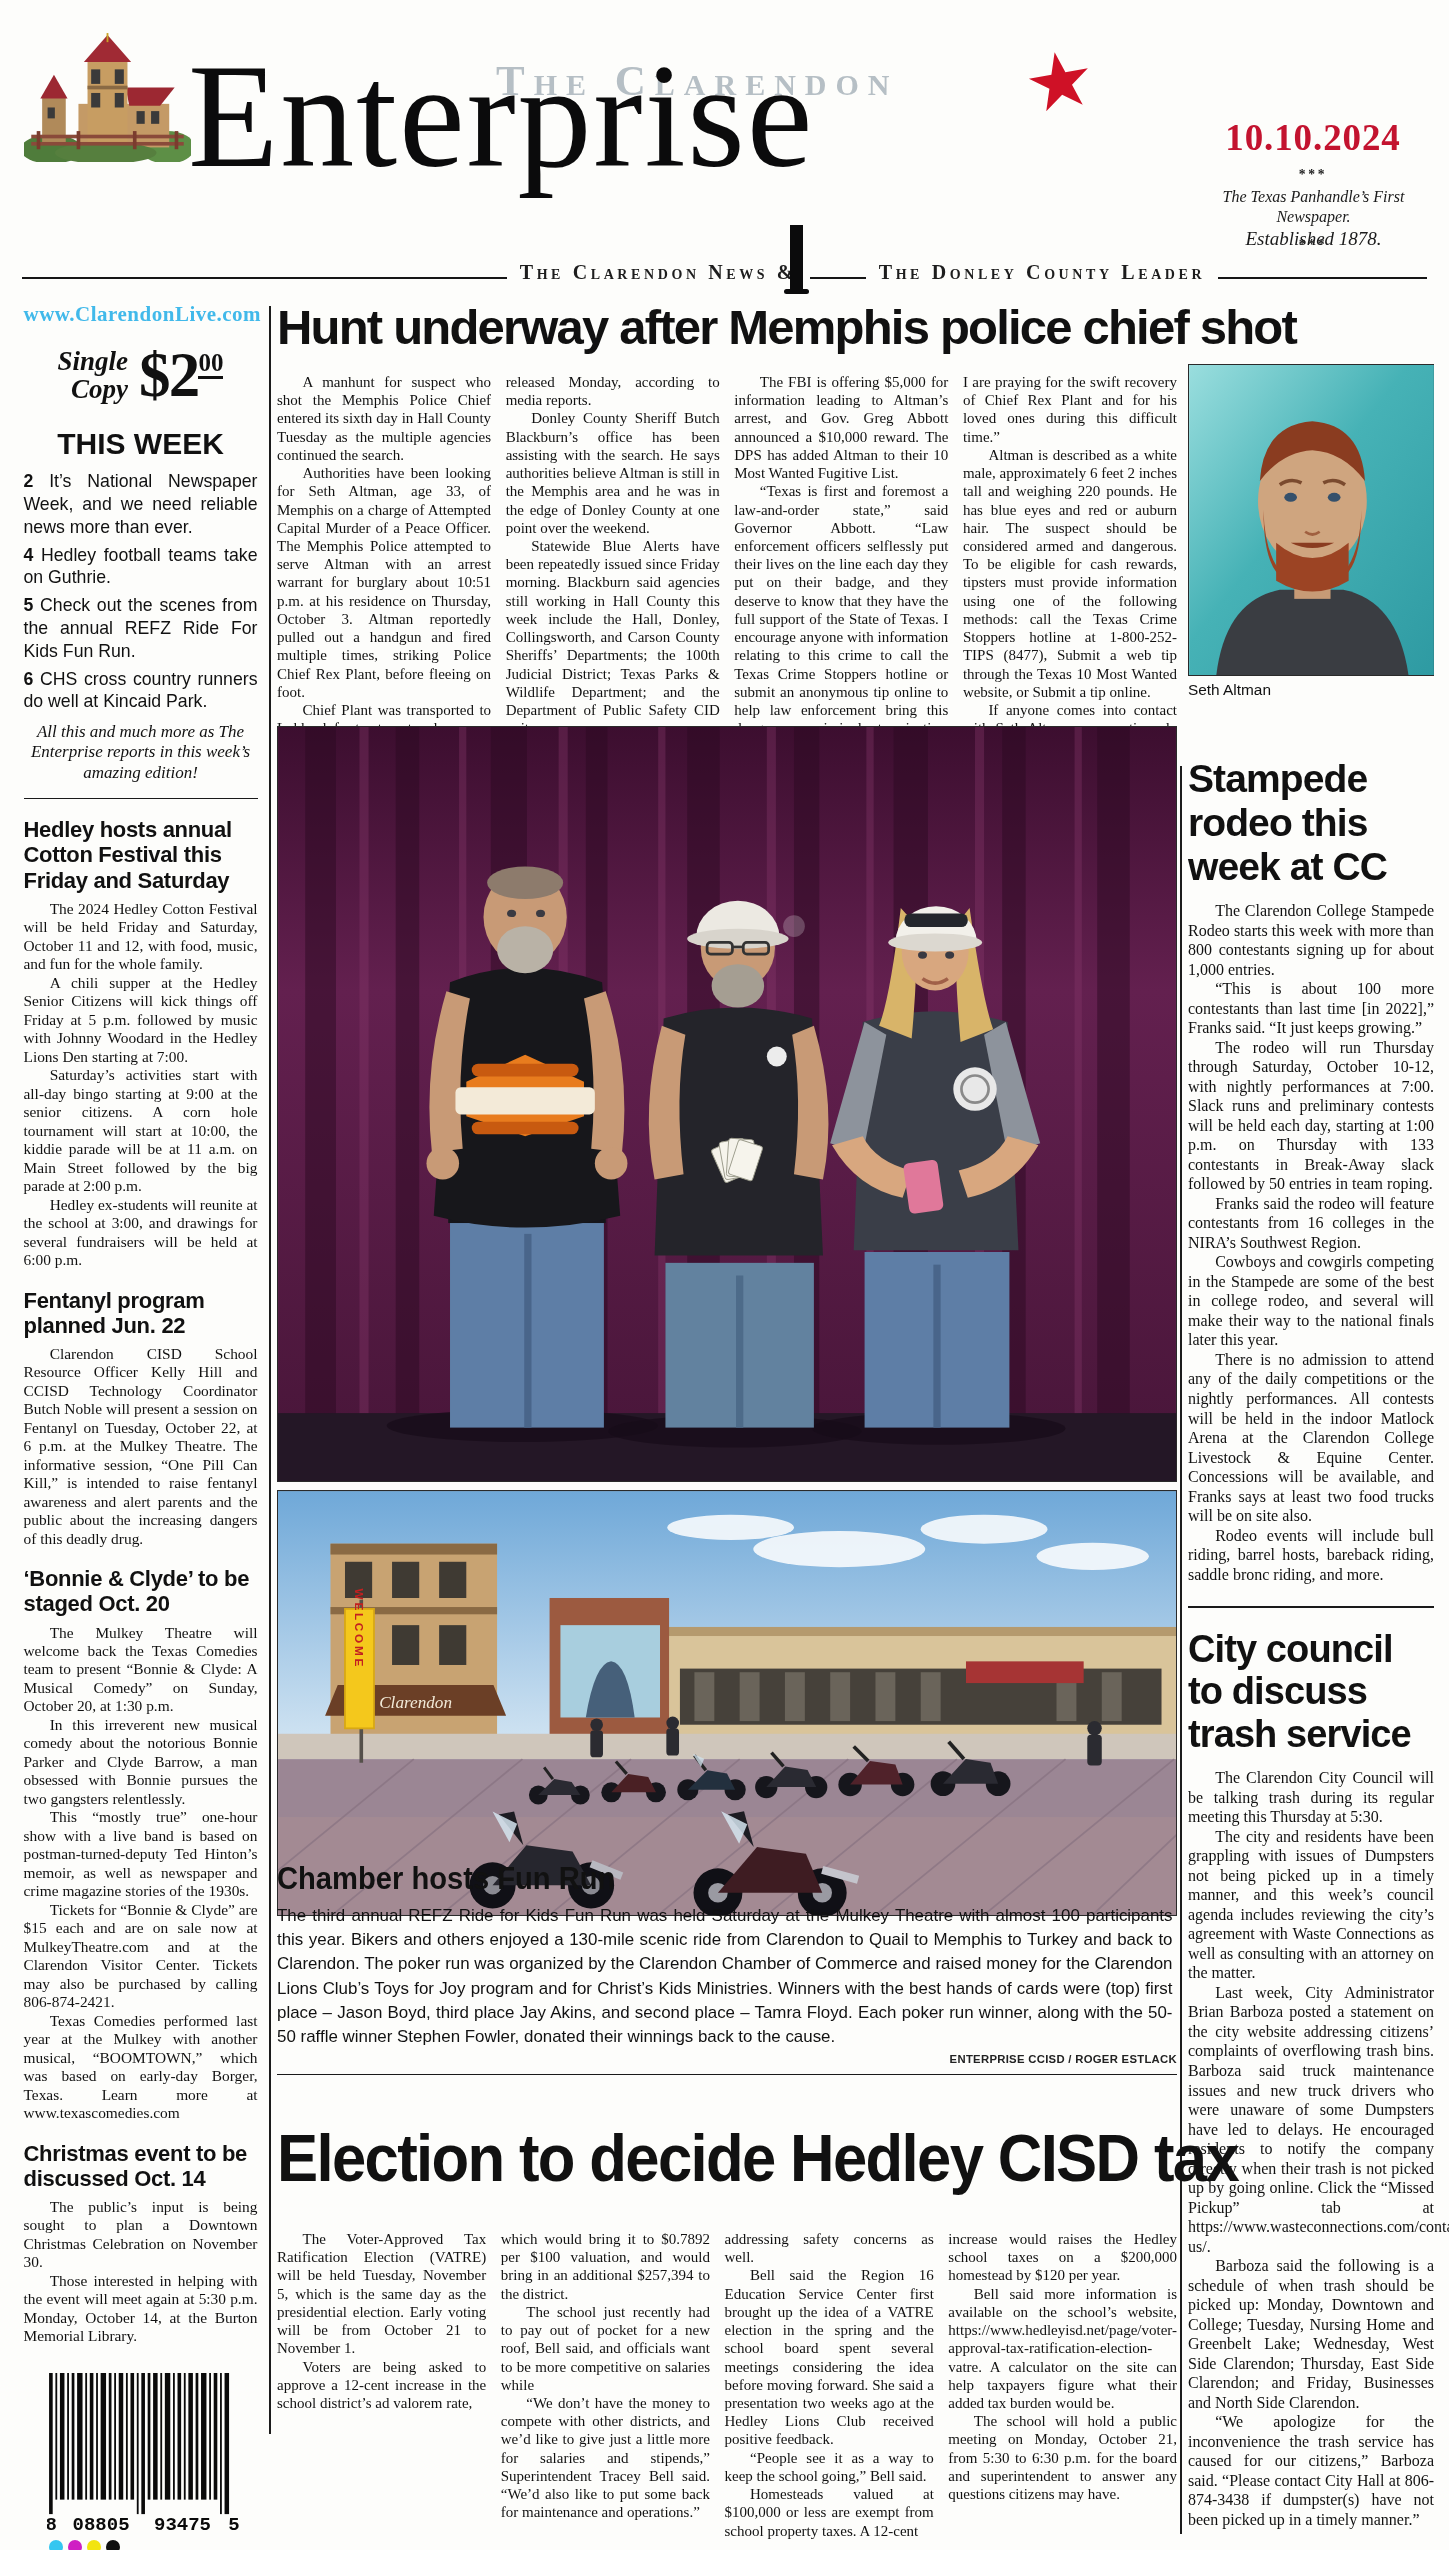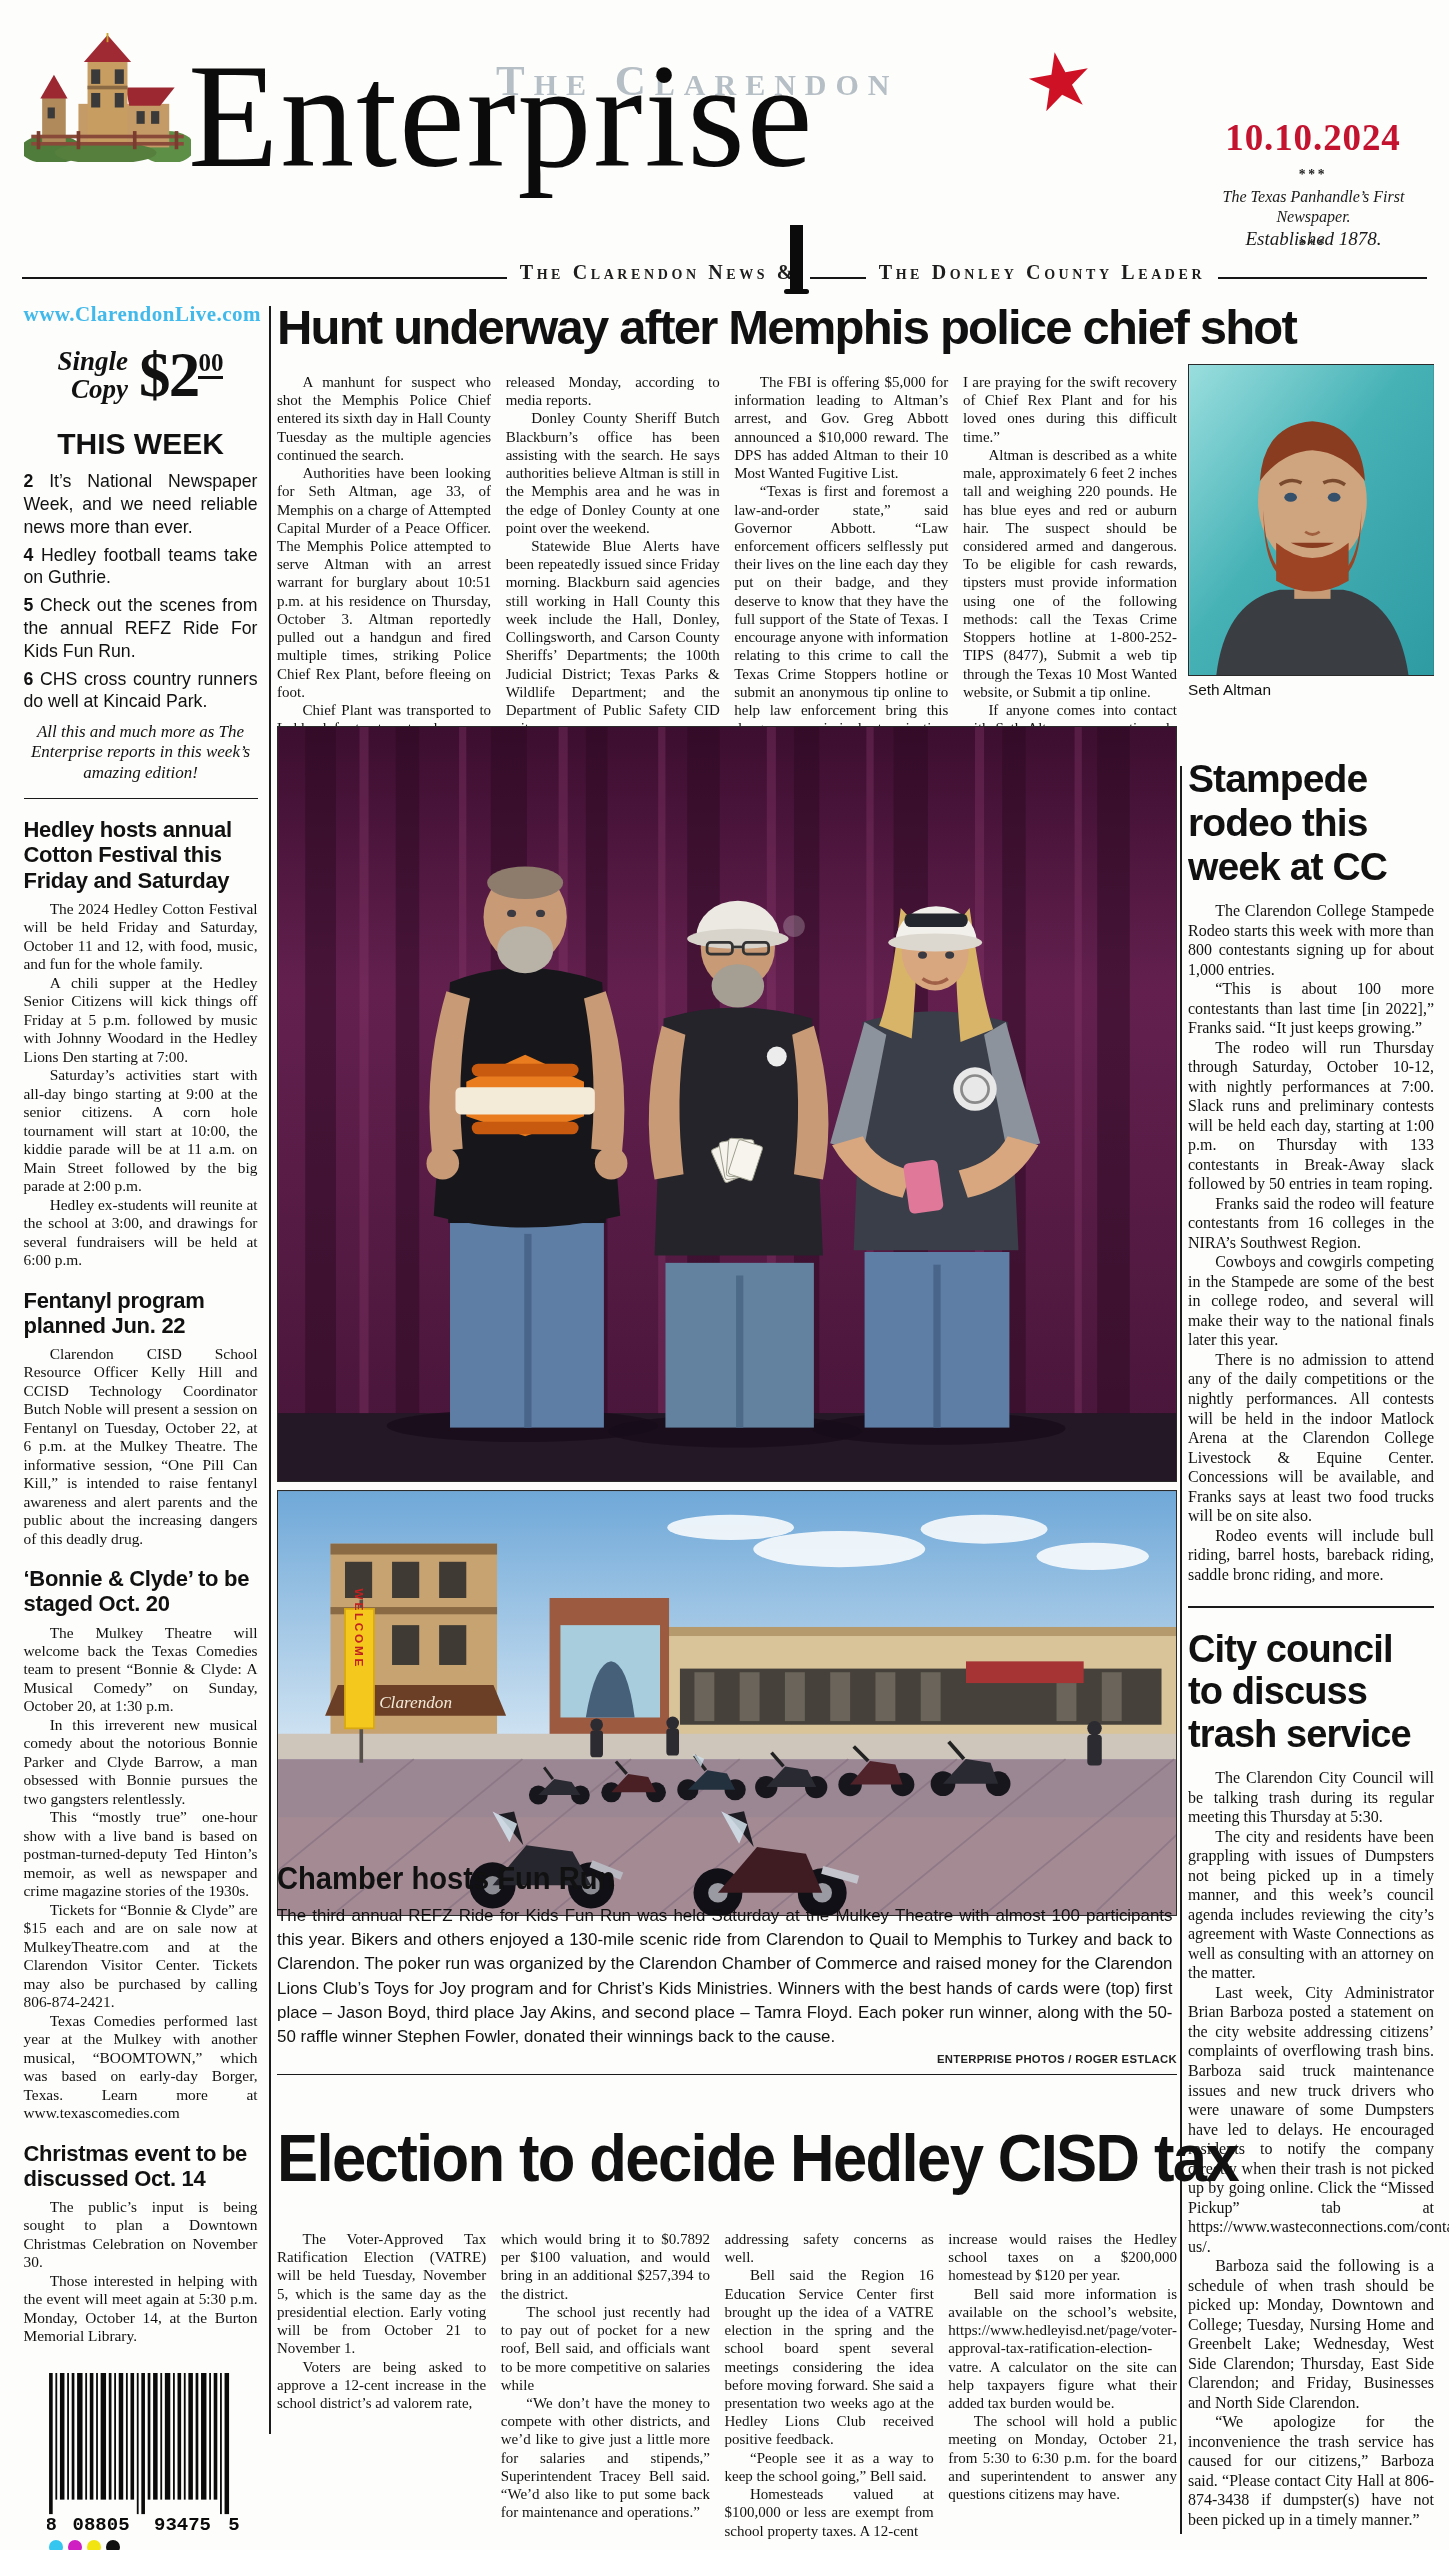--- a/index.html
+++ b/index.html
@@ -550,21 +550,21 @@
             <circle cx="0" cy="-30" r="8"></circle>
             <rect x="-8" y="-23" width="16" height="34" rx="4"></rect>
           </g>
       </g>
     </svg>
   </div>
 
   <div class="capblock">
     <div class="caphead">Chamber hosts Fun Run</div>
     <div class="captext">The third annual REFZ Ride for Kids Fun Run was held Saturday at the Mulkey Theatre with almost 100 participants this year. Bikers and others enjoyed a 130-mile scenic ride from Clarendon to Quail to Memphis to Turkey and back to Clarendon. The poker run was organized by the Clarendon Chamber of Commerce and raised money for the Clarendon Lions Club’s Toys for Joy program and for Christ’s Kids Ministries. Winners with the best hands of cards were (top) first place – Jason Boyd, third place Jay Akins, and second place – Tamra Floyd. Each poker run winner, along with the 50-50 raffle winner Stephen Fowler, donated their winnings back to the cause.</div>
-    <div class="capcredit">ENTERPRISE PHOTOS / ROGER ESTLACK</div>
+    <div class="capcredit">ENTERPRISE CCISD / ROGER ESTLACK</div>
     <div class="caprule"></div>
   </div>
 
   <div class="electhead">Election to decide Hedley CISD tax</div>
   <div class="ecols">
     <div class="col">
         <p class="para">The Voter-Approved Tax Ratification Election (VATRE) will be held Tuesday, November 5, which is the same day as the presidential election. Early voting will be from October 21 to November 1.</p>
         <p class="para">Voters are being asked to approve a 12-cent increase in the school district’s ad valorem rate,</p>
       </div>
     <div class="col">

